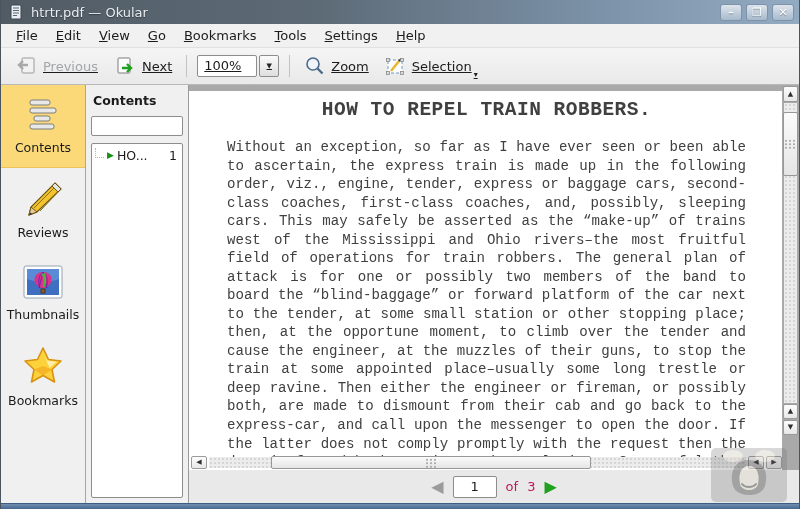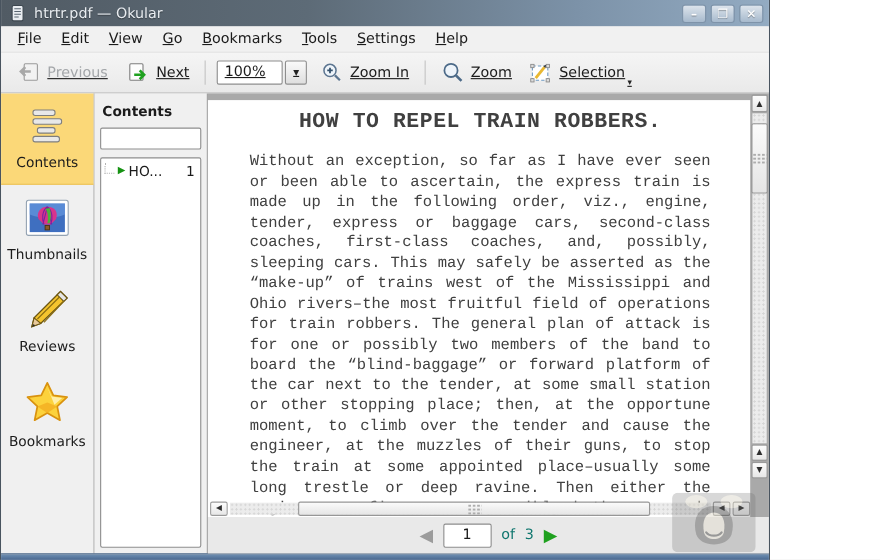--- a/index.html
+++ b/index.html
@@ -1,19 +1,19 @@
 <!DOCTYPE html>
 <html><head>
 <meta charset="utf-8">
 <style>
   * { margin:0; padding:0; box-sizing:border-box; }
   html,body { width:800px; height:509px; }
   body { font-family:"DejaVu Sans", sans-serif; font-size:13px; color:#1b1b1b; }
 
-  .window { width:700px; height:509px; display:flex; flex-direction:column;
+  .window { width:800px; height:509px; display:flex; flex-direction:column;
     border-left:1px solid #49545f; border-right:1px solid #49545f; background:#f0f0f0; overflow:hidden; }
 
   
   .titlebar { height:24px; flex:0 0 24px; display:flex; align-items:center; padding:0 5px;
     background:linear-gradient(90deg,#515b64 0%,#5d6b77 40%,#7c92a8 75%,#93abc2 100%); }
   .titlebar .appicon { width:16px; height:16px; margin:0 7px 0 2px; flex:0 0 16px; }
   .titlebar .title { color:#e9edf1; font-size:13px; text-shadow:0 1px 1px rgba(0,0,0,.4); flex:1; }
   .winbtn { width:22px; height:17px; margin-left:4px; border:1px solid #7e93a9; border-radius:3px;
     background:linear-gradient(#dde4ec,#a7bacd); color:#fff; font-size:11px; font-weight:bold;
     display:flex; align-items:center; justify-content:center; line-height:1;
@@ -99,21 +99,21 @@
   .hscroll .right { position:absolute; right:0; top:1px; bottom:1px; width:16px; }
 
   
   .pagenav { position:absolute; left:0; right:0; bottom:0; height:33px; background:#e9e9e9;
     display:flex; align-items:center; justify-content:center; gap:9px; }
   .nav-arrow { font-size:16px; line-height:1; }
   .nav-arrow.prev { color:#9b9b9b; }
   .nav-arrow.next { color:#1fa11f; }
   .pagebox { width:44px; height:22px; background:#fff; border:1px solid #8d8d8d; border-radius:2px;
     text-align:center; line-height:20px; font-size:13px; }
-  .ofwrap { font-size:13px; color:#0f766e; display:flex; gap:9px; }
+  .ofwrap { font-size:13px; color:#be185d; display:flex; gap:9px; }
 
   
   .watermark { position:absolute; right:12px; bottom:1px; width:76px; height:54px; opacity:.5; }
 
   
   .bottomstrip { height:6px; flex:0 0 6px; border-top:1px solid #3f5d81;
     background:linear-gradient(#6e8fb2,#49678f); }
 </style>
 </head>
 <body>
@@ -157,28 +157,20 @@
         <rect x="4" y="3" width="12" height="15" rx="1" fill="#fdfdfd" stroke="#7d7d7d"></rect>
         <path d="M8 13 L17 13 M13 9 L17 13 L13 17" stroke="#1fa11f" stroke-width="2.4" fill="none"></path>
       </svg>
       <span>Next</span>
     </span>
     <span class="tsep"></span>
     <span class="combo">
       <span class="field">100%</span>
       <span class="drop">▼</span>
     </span>
-    <span class="tbtn">
-      <svg width="21" height="21" viewBox="0 0 21 21">
-        <circle cx="9" cy="8" r="5.5" fill="#eef4fa" stroke="#5c7590" stroke-width="1.4"></circle>
-        <path d="M13.5 12.5 L18 17" stroke="#5c7590" stroke-width="2"></path>
-        <path d="M6.5 8 L11.5 8 M9 5.5 L9 10.5" stroke="#33506b" stroke-width="1.6"></path>
-      </svg>
-      <span>Zoom In</span>
-    </span>
     <span class="tsep"></span>
     <span class="tbtn">
       <svg width="21" height="21" viewBox="0 0 21 21">
         <circle cx="9" cy="8" r="6" fill="#eef4fa" stroke="#4c6a88" stroke-width="1.6"></circle>
         <path d="M13.5 12.5 L18.5 17.5" stroke="#4c6a88" stroke-width="2.4"></path>
       </svg>
       <span>Zoom</span>
     </span>
     <span class="tbtn">
       <svg width="21" height="21" viewBox="0 0 21 21">
@@ -201,40 +193,40 @@
       <div class="side-item selected">
         <svg width="42" height="36" viewBox="0 0 42 36">
           <rect x="8" y="3" width="20" height="5" rx="2" fill="#e8e8e8" stroke="#7e7e7e"></rect>
           <rect x="8" y="11" width="26" height="5" rx="2" fill="#e8e8e8" stroke="#7e7e7e"></rect>
           <rect x="12" y="19" width="16" height="5" rx="2" fill="#e8e8e8" stroke="#7e7e7e"></rect>
           <rect x="8" y="27" width="24" height="5" rx="2" fill="#e8e8e8" stroke="#7e7e7e"></rect>
         </svg>
         <span class="lbl">Contents</span>
       </div>
       <div class="side-item">
+        <svg width="44" height="38" viewBox="0 0 44 38">
+          <path d="M34 3 L40 9 L16 32 L8 35 L10 27 Z" fill="#f4c42e" stroke="#6b5510" stroke-width="1.2"></path>
+          <path d="M34 3 L40 9 L37 12 L31 6 Z" fill="#e5e5e5" stroke="#6b5510" stroke-width="1"></path>
+          <path d="M10 27 L16 32 L8 35 Z" fill="#e8c99a" stroke="#6b5510" stroke-width="1"></path>
+          <path d="M9.5 32.5 L8 35 L11 34 Z" fill="#2b2b2b"></path>
+          <path d="M13 28 L33 8 M19 31 L37 12" stroke="#8a6d12" stroke-width="1" fill="none"></path>
+        </svg>
+        <span class="lbl">Reviews</span>
+      </div>
+      <div class="side-item">
         <svg width="44" height="36" viewBox="0 0 44 36">
           <rect x="3" y="2" width="38" height="32" rx="2" fill="#fff" stroke="#93a2b2"></rect>
           <rect x="6" y="5" width="32" height="26" fill="#3f6fc0"></rect>
           <path d="M6 5 h32 v10 c-10 4 -22 4 -32 0 z" fill="#6fa3e8" opacity=".55"></path>
           <path d="M22 8 C15 8 12 14 14 19 L19 24 L25 24 L30 19 C32 13 29 8 22 8 Z" fill="#d8348c"></path>
           <path d="M22 8 L18 24 M22 8 L26 24 M22 8 C17 12 17 19 19 24 M22 8 C27 12 27 19 25 24" stroke="#7c1fa0" stroke-width="1" fill="none"></path>
           <path d="M20 10 C23 12 23 20 22 23 L24 23 C26 18 25 11 24 9 Z" fill="#49b53c"></path>
           <rect x="20" y="25" width="4" height="4" fill="#8a5a28" stroke="#4c2f10" stroke-width=".8"></rect>
         </svg>
         <span class="lbl">Thumbnails</span>
-      </div>
-      <div class="side-item">
-        <svg width="44" height="38" viewBox="0 0 44 38">
-          <path d="M34 3 L40 9 L16 32 L8 35 L10 27 Z" fill="#f4c42e" stroke="#6b5510" stroke-width="1.2"></path>
-          <path d="M34 3 L40 9 L37 12 L31 6 Z" fill="#e5e5e5" stroke="#6b5510" stroke-width="1"></path>
-          <path d="M10 27 L16 32 L8 35 Z" fill="#e8c99a" stroke="#6b5510" stroke-width="1"></path>
-          <path d="M9.5 32.5 L8 35 L11 34 Z" fill="#2b2b2b"></path>
-          <path d="M13 28 L33 8 M19 31 L37 12" stroke="#8a6d12" stroke-width="1" fill="none"></path>
-        </svg>
-        <span class="lbl">Reviews</span>
       </div>
       <div class="side-item">
         <svg width="44" height="40" viewBox="0 0 44 40">
           <path d="M22 2 L27.5 13.5 L40 15 L31 23.5 L33.5 36 L22 29.5 L10.5 36 L13 23.5 L4 15 L16.5 13.5 Z" fill="#fcd23c" stroke="#d9920f" stroke-width="1.6" stroke-linejoin="round"></path>
           <path d="M22 6 L26 14.5 L35.5 15.8 L28.5 22 Z" fill="#fff3bb" opacity=".85"></path>
           <path d="M13 23.5 L22 29.5 L31 23.5 L22 20 Z" fill="#f2a81c" opacity=".7"></path>
         </svg>
         <span class="lbl">Bookmarks</span>
       </div>
     </div>

